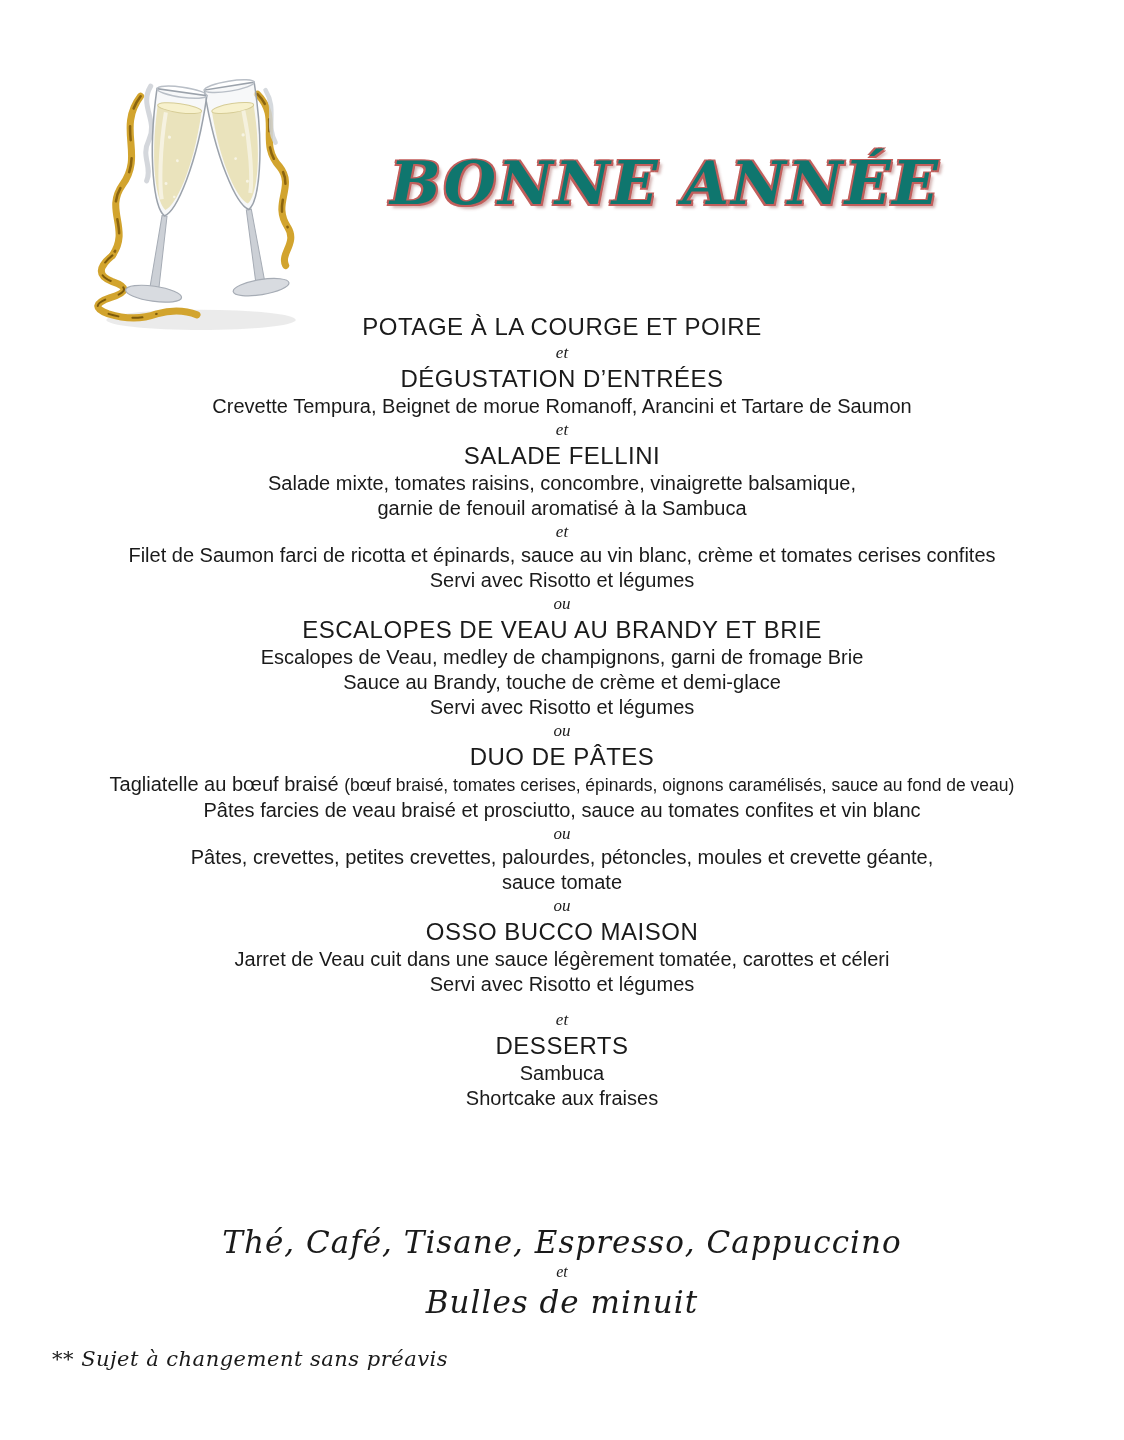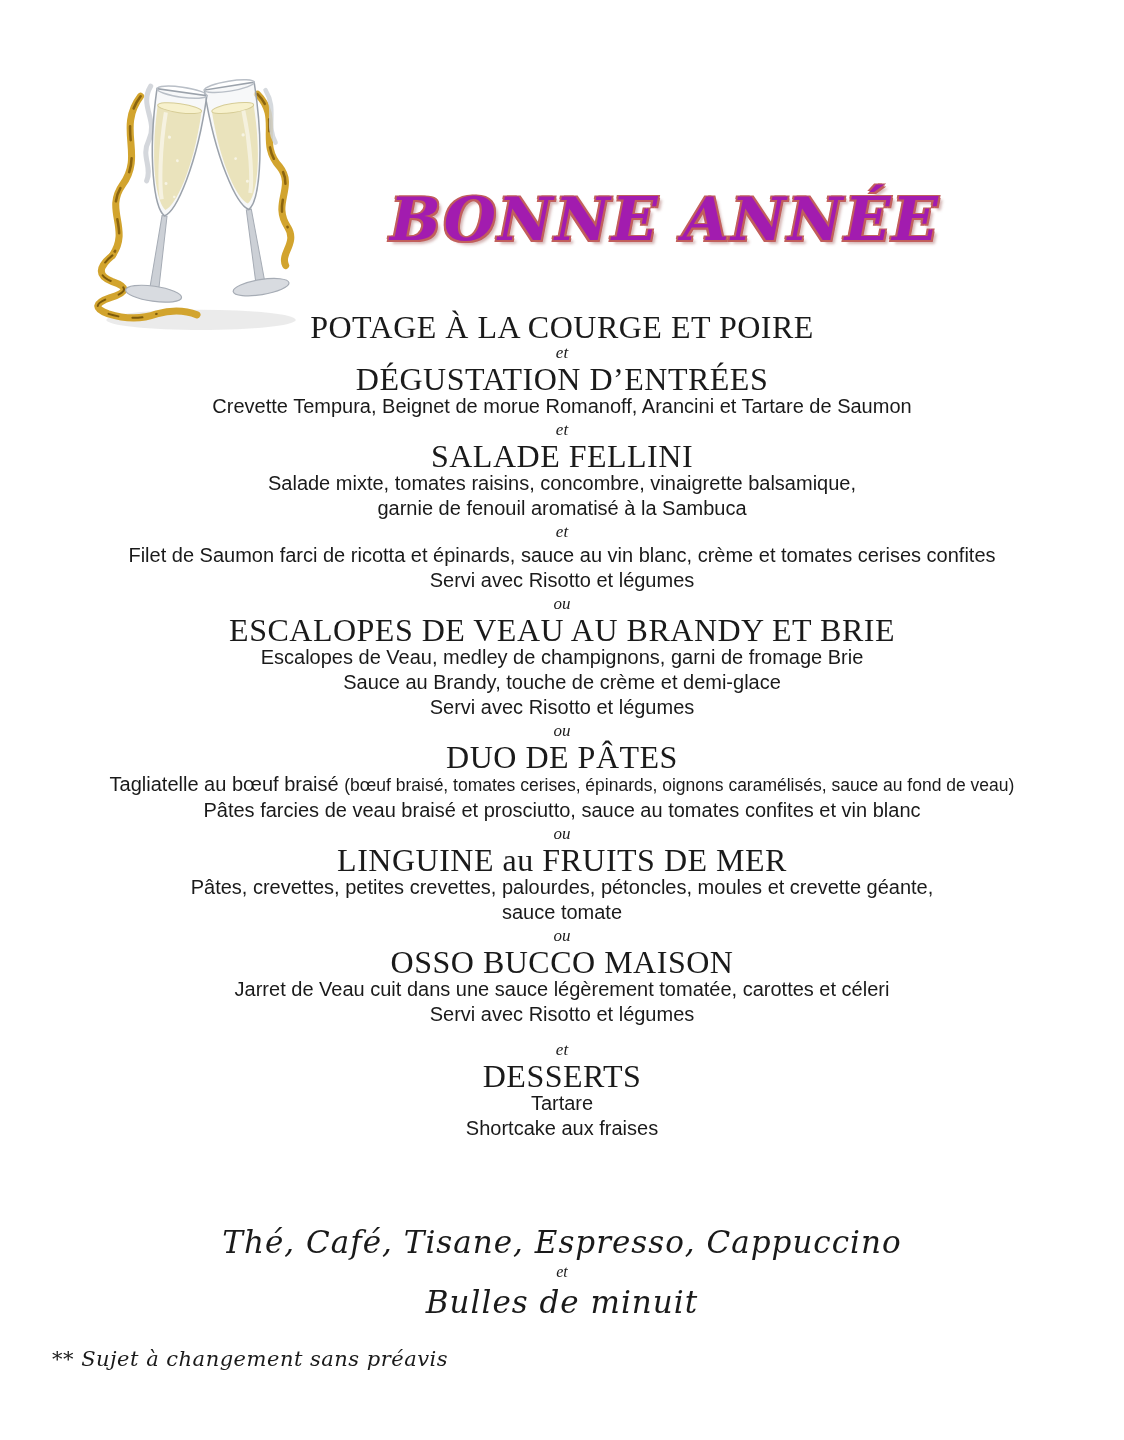--- a/index.html
+++ b/index.html
@@ -27,42 +27,41 @@
     left: 390px;
     top: 148px;
     width: 520px;
     text-align: left;
     white-space: nowrap;
     font-family: "DejaVu Serif", serif;
     font-style: italic;
     font-weight: bold;
     font-size: 60px;
     letter-spacing: 2px;
-    color: #a21caf;
+    color: #0f766e;
     text-shadow:
       -2px -1px 0 #c25f5c,
        2px -1px 0 #c25f5c,
       -2px  2px 0 #c25f5c,
        2px  2px 0 #c25f5c,
        1px  1px 0 #c25f5c,
        4px  4px 3px rgba(160, 90, 88, 0.45);
-    margin-top: 36px;
   }
 
   
   .menu {
     position: absolute;
     top: 312px;
     left: 0;
     width: 100%;
     text-align: center;
   }
   .line.h {
-    font-family: Liberation Serif, serif;
-    font-size: 32px;
+    font-family: Liberation Sans, sans-serif;
+    font-size: 24px;
     line-height: 30px;
     letter-spacing: 0.5px;
   }
   .line.b {
     font-family: "Liberation Sans", sans-serif;
     font-size: 20px;
     line-height: 25px;
     text-align: center;
   }
   .line.b .small-inline { font-size: 17.5px; margin-top: 32px; }
@@ -174,31 +173,30 @@
     <div class="line s">ou</div>
     <div class="line h">ESCALOPES DE VEAU AU BRANDY ET BRIE</div>
     <div class="line b">Escalopes de Veau, medley de champignons, garni de fromage Brie</div>
     <div class="line b">Sauce au Brandy, touche de crème et demi-glace</div>
     <div class="line b">Servi avec Risotto et légumes</div>
     <div class="line s">ou</div>
     <div class="line h">DUO DE PÂTES</div>
     <div class="line b"><span>Tagliatelle au bœuf braisé </span><span class="small-inline">(bœuf braisé, tomates cerises, épinards, oignons caramélisés, sauce au fond de veau)</span></div>
     <div class="line b">Pâtes farcies de veau braisé et prosciutto, sauce au tomates confites et vin blanc</div>
     <div class="line s">ou</div>
-    <div class="line h">LINGUINE au FRUITS DE MER</div>
     <div class="line b">Pâtes, crevettes, petites crevettes, palourdes, pétoncles, moules et crevette géante,</div>
     <div class="line b">sauce tomate</div>
     <div class="line s">ou</div>
     <div class="line h">OSSO BUCCO MAISON</div>
     <div class="line b">Jarret de Veau cuit dans une sauce légèrement tomatée, carottes et céleri</div>
     <div class="line b">Servi avec Risotto et légumes</div>
 
     <div class="line s gap-before-lg">et</div>
     <div class="line h">DESSERTS</div>
-    <div class="line b">Tartare</div>
+    <div class="line b">Sambuca</div>
     <div class="line b">Shortcake aux fraises</div>
   </div>
 
   <div class="beverages">
     <div class="bev-line">Thé, Café, Tisane, Espresso, Cappuccino</div>
     <div class="bev-sep">et</div>
     <div class="bev-line">Bulles de minuit</div>
   </div>
 
   <div class="footnote">** Sujet à changement sans préavis</div>

